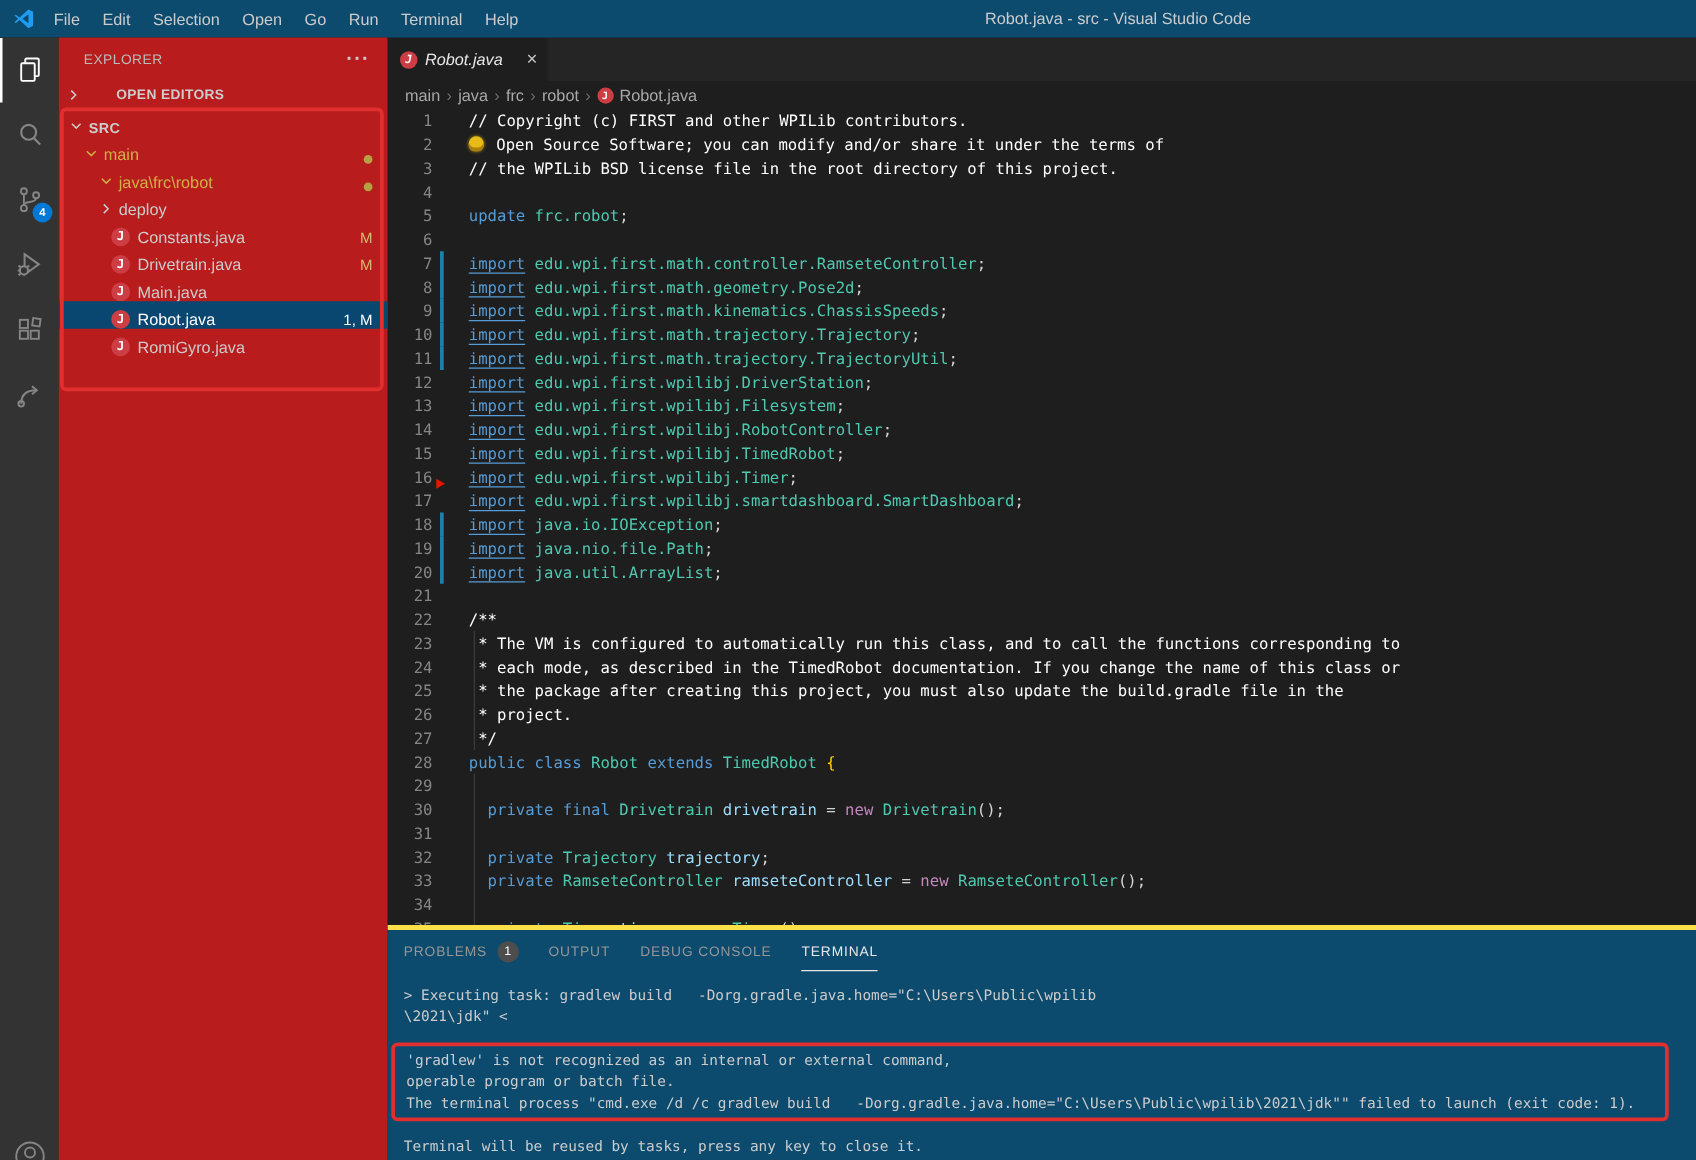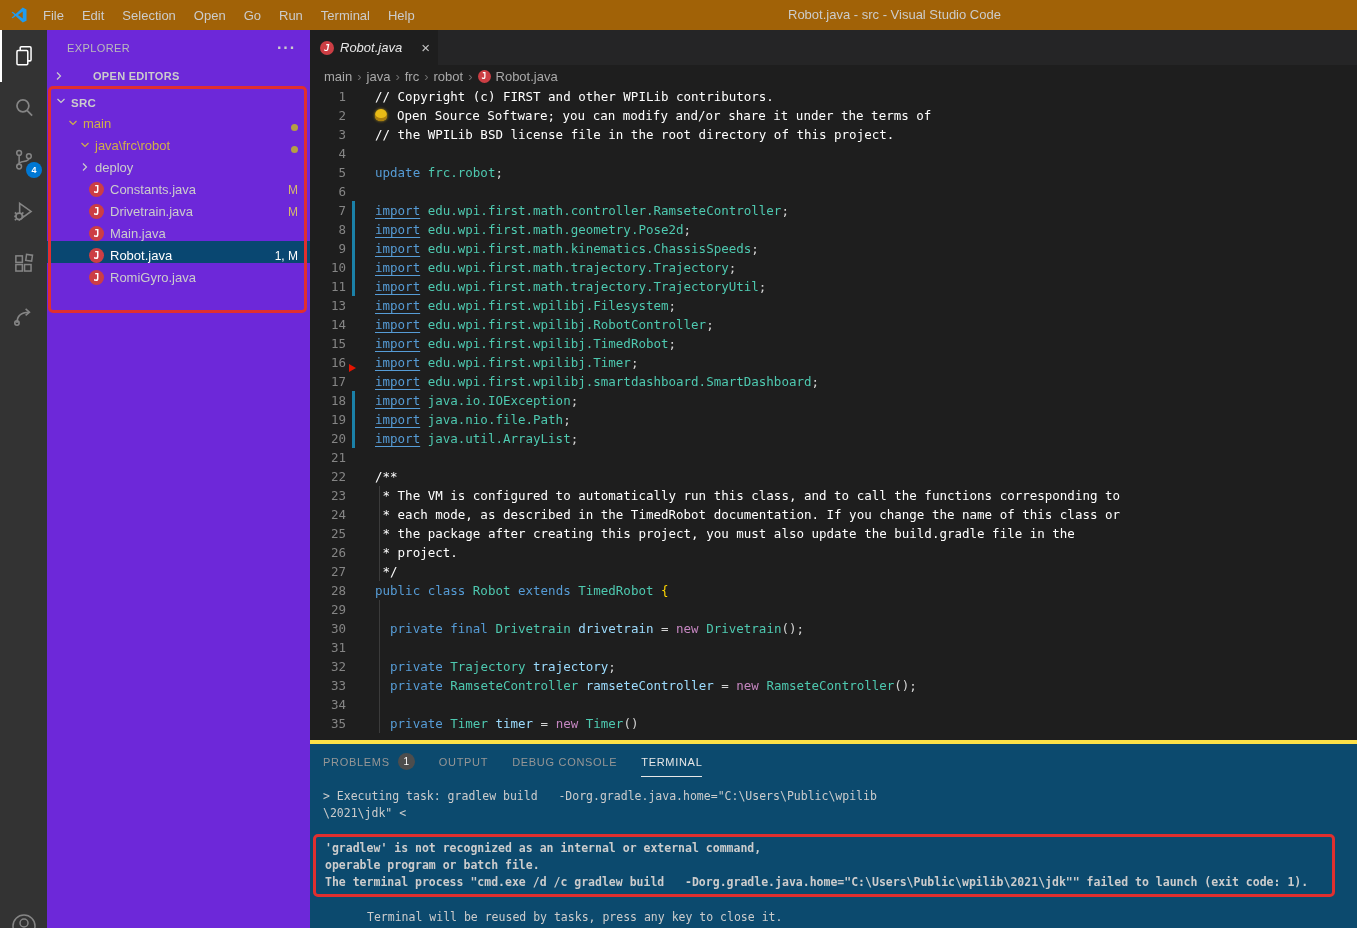--- a/index.html
+++ b/index.html
@@ -1,37 +1,37 @@
 <!DOCTYPE html>
 <html><head>
 <meta charset="utf-8">
 <style>
   * { margin:0; padding:0; box-sizing:border-box; }
   body { background:#111; }
   .window{width:1357px;height:928px;position:relative;background:#1e1e1e;font-family:"Liberation Sans",sans-serif;overflow:hidden;}
 
   
-  .titlebar{height:30px;background:#a16207;display:flex;align-items:center;color:#cccccc;font-size:13px;position:relative;}
+  .titlebar{height:30px;background:#0c4a6e;display:flex;align-items:center;color:#cccccc;font-size:13px;position:relative;}
   .logo{margin:0 6px 0 10px;flex-shrink:0;}
   .menubar{display:flex;align-items:center;height:100%;}
   .menu-item{padding:0 9px;height:100%;display:flex;align-items:center;cursor:default;}
   .window-title{position:absolute;left:788px;top:0;height:30px;line-height:30px;color:#cccccc;}
 
   
   .main{display:flex;height:898px;}
 
   
   .activitybar{width:47px;background:#333333;display:flex;flex-direction:column;align-items:center;position:relative;flex-shrink:0;}
   .act-item{width:47px;height:52px;display:flex;align-items:center;justify-content:center;position:relative;color:#858585;cursor:pointer;}
   .act-item.active{color:#ffffff;box-shadow:inset 2px 0 0 #ffffff;}
   .act-badge{position:absolute;right:5px;bottom:8px;width:16px;height:16px;border-radius:50%;background:#0078d4;color:#fff;font-size:9px;font-weight:bold;display:flex;align-items:center;justify-content:center;}
   .act-bottom{position:absolute;bottom:-16px;left:10px;color:#858585;}
 
   
-  .sidebar{width:263px;background:#6d28d9;color:#cccccc;position:relative;flex-shrink:0;}
+  .sidebar{width:263px;background:#b91c1c;color:#cccccc;position:relative;flex-shrink:0;}
   .sidebar-header{height:35px;display:flex;align-items:center;justify-content:space-between;padding:0 14px 0 20px;font-size:11px;color:#bbbbbb;letter-spacing:.4px;}
   .ellipsis{font-size:16px;color:#cccccc;letter-spacing:1px;cursor:pointer;font-weight:bold;}
   .open-editors{height:22px;display:flex;align-items:center;font-size:11px;font-weight:bold;color:#cccccc;padding-left:4px;letter-spacing:.3px;cursor:pointer;gap:24px;}
   .tree-row{height:22px;display:flex;align-items:flex-end;font-size:13px;color:#cccccc;cursor:pointer;position:relative;}
   .tree-row.selected{background:#094771;color:#ffffff;}
   .indent-0{padding-left:6px;}.indent-1{padding-left:18px;}.indent-2{padding-left:30px;}.indent-3{padding-left:42px;}
   .tree-label{white-space:pre;}
   .t-root{font-weight:bold;font-size:11.5px;letter-spacing:.3px;}
   .t-gold{color:#d1b048;}
   .badge-area{margin-left:auto;padding-right:12px;font-size:12px;color:#d7ba6e;display:flex;align-items:center;}
@@ -72,22 +72,22 @@
   
   .panelarea{height:188px;background:#0c4a6e;border-top:4px solid #fde047;flex-shrink:0;}
   .panel-tabs{height:35px;display:flex;align-items:stretch;padding-left:13px;gap:24px;font-size:11px;letter-spacing:.7px;color:#969696;}
   .panel-tab{display:flex;align-items:center;cursor:pointer;}
   .pt-label{padding:10px 0 8px;border-bottom:1px solid transparent;}
   .panel-tab.active{color:#e7e7e7;}
   .panel-tab.active .pt-label{border-bottom-color:#e7e7e7;}
   .pt-badge{margin-left:8px;width:17px;height:17px;border-radius:50%;background:#4d4d4d;color:#ffffff;font-size:10px;letter-spacing:0;display:flex;align-items:center;justify-content:center;}
   .terminal{font-family:"DejaVu Sans Mono",monospace;font-size:11.5px;line-height:17px;color:#cccccc;padding:9px 14px 0 13px;white-space:pre-wrap;cursor:text;}
   .term-line{min-height:17px;}
-  .term-errorbox{border:3px solid #e12f2f;border-radius:5px;margin:12px 0 0 -10px;padding:3px 9px;width:1022px;font-weight:bold;}
-  .term-footer{margin-top:12px;margin-left:44px;}
+  .term-errorbox{border:3px solid #e12f2f;border-radius:5px;margin:12px 0 0 -10px;padding:3px 9px;width:1022px;}
+  .term-footer{margin-top:12px;}
 
   
   .anno-explorer{position:absolute;left:48px;top:86px;width:259px;height:227px;border:3px solid #e12f2f;border-radius:5px;z-index:50;pointer-events:none;}
 </style>
 </head>
 <body>
 
 <div class="window">
 
   <div class="titlebar">
@@ -265,20 +265,21 @@
           <div class="code-line"><span class="lnum">2</span><span class="modbar"></span><span class="ltext"><span class="bulb"></span><span class="tok-c">Open Source Software; you can modify and/or share it under the terms of</span></span></div>
           <div class="code-line"><span class="lnum">3</span><span class="modbar"></span><span class="ltext"><span class="tok-c">// the WPILib BSD license file in the root directory of this project.</span></span></div>
           <div class="code-line"><span class="lnum">4</span><span class="modbar"></span><span class="ltext"></span></div>
           <div class="code-line"><span class="lnum">5</span><span class="modbar"></span><span class="ltext"><span class="tok-k">update </span><span class="tok-t">frc.robot</span><span class="tok-p">;</span></span></div>
           <div class="code-line"><span class="lnum">6</span><span class="modbar"></span><span class="ltext"></span></div>
           <div class="code-line"><span class="lnum">7</span><span class="modbar on"></span><span class="ltext"><span class="tok-ku">import</span><span class="tok-p"> </span><span class="tok-t">edu.wpi.first.math.controller.RamseteController</span><span class="tok-p">;</span></span></div>
           <div class="code-line"><span class="lnum">8</span><span class="modbar on"></span><span class="ltext"><span class="tok-ku">import</span><span class="tok-p"> </span><span class="tok-t">edu.wpi.first.math.geometry.Pose2d</span><span class="tok-p">;</span></span></div>
           <div class="code-line"><span class="lnum">9</span><span class="modbar on"></span><span class="ltext"><span class="tok-ku">import</span><span class="tok-p"> </span><span class="tok-t">edu.wpi.first.math.kinematics.ChassisSpeeds</span><span class="tok-p">;</span></span></div>
           <div class="code-line"><span class="lnum">10</span><span class="modbar on"></span><span class="ltext"><span class="tok-ku">import</span><span class="tok-p"> </span><span class="tok-t">edu.wpi.first.math.trajectory.Trajectory</span><span class="tok-p">;</span></span></div>
           <div class="code-line"><span class="lnum">11</span><span class="modbar on"></span><span class="ltext"><span class="tok-ku">import</span><span class="tok-p"> </span><span class="tok-t">edu.wpi.first.math.trajectory.TrajectoryUtil</span><span class="tok-p">;</span></span></div>
+          <div class="code-line"><span class="lnum">12</span><span class="modbar"></span><span class="ltext"><span class="tok-ku">import</span><span class="tok-p"> </span><span class="tok-t">edu.wpi.first.wpilibj.DriverStation</span><span class="tok-p">;</span></span></div>
           <div class="code-line"><span class="lnum">13</span><span class="modbar"></span><span class="ltext"><span class="tok-ku">import</span><span class="tok-p"> </span><span class="tok-t">edu.wpi.first.wpilibj.Filesystem</span><span class="tok-p">;</span></span></div>
           <div class="code-line"><span class="lnum">14</span><span class="modbar"></span><span class="ltext"><span class="tok-ku">import</span><span class="tok-p"> </span><span class="tok-t">edu.wpi.first.wpilibj.RobotController</span><span class="tok-p">;</span></span></div>
           <div class="code-line"><span class="lnum">15</span><span class="modbar"></span><span class="ltext"><span class="tok-ku">import</span><span class="tok-p"> </span><span class="tok-t">edu.wpi.first.wpilibj.TimedRobot</span><span class="tok-p">;</span></span></div>
           <div class="code-line"><span class="lnum">16</span><span class="modbar"></span><span class="ltext"><span class="tok-ku">import</span><span class="tok-p"> </span><span class="tok-t">edu.wpi.first.wpilibj.Timer</span><span class="tok-p">;</span></span><span class="redmark"></span></div>
           <div class="code-line"><span class="lnum">17</span><span class="modbar"></span><span class="ltext"><span class="tok-ku">import</span><span class="tok-p"> </span><span class="tok-t">edu.wpi.first.wpilibj.smartdashboard.SmartDashboard</span><span class="tok-p">;</span></span></div>
           <div class="code-line"><span class="lnum">18</span><span class="modbar on"></span><span class="ltext"><span class="tok-ku">import</span><span class="tok-p"> </span><span class="tok-t">java.io.IOException</span><span class="tok-p">;</span></span></div>
           <div class="code-line"><span class="lnum">19</span><span class="modbar on"></span><span class="ltext"><span class="tok-ku">import</span><span class="tok-p"> </span><span class="tok-t">java.nio.file.Path</span><span class="tok-p">;</span></span></div>
           <div class="code-line"><span class="lnum">20</span><span class="modbar on"></span><span class="ltext"><span class="tok-ku">import</span><span class="tok-p"> </span><span class="tok-t">java.util.ArrayList</span><span class="tok-p">;</span></span></div>
           <div class="code-line"><span class="lnum">21</span><span class="modbar"></span><span class="ltext"></span></div>
           <div class="code-line"><span class="lnum">22</span><span class="modbar"></span><span class="ltext"><span class="tok-c">/**</span></span></div>

